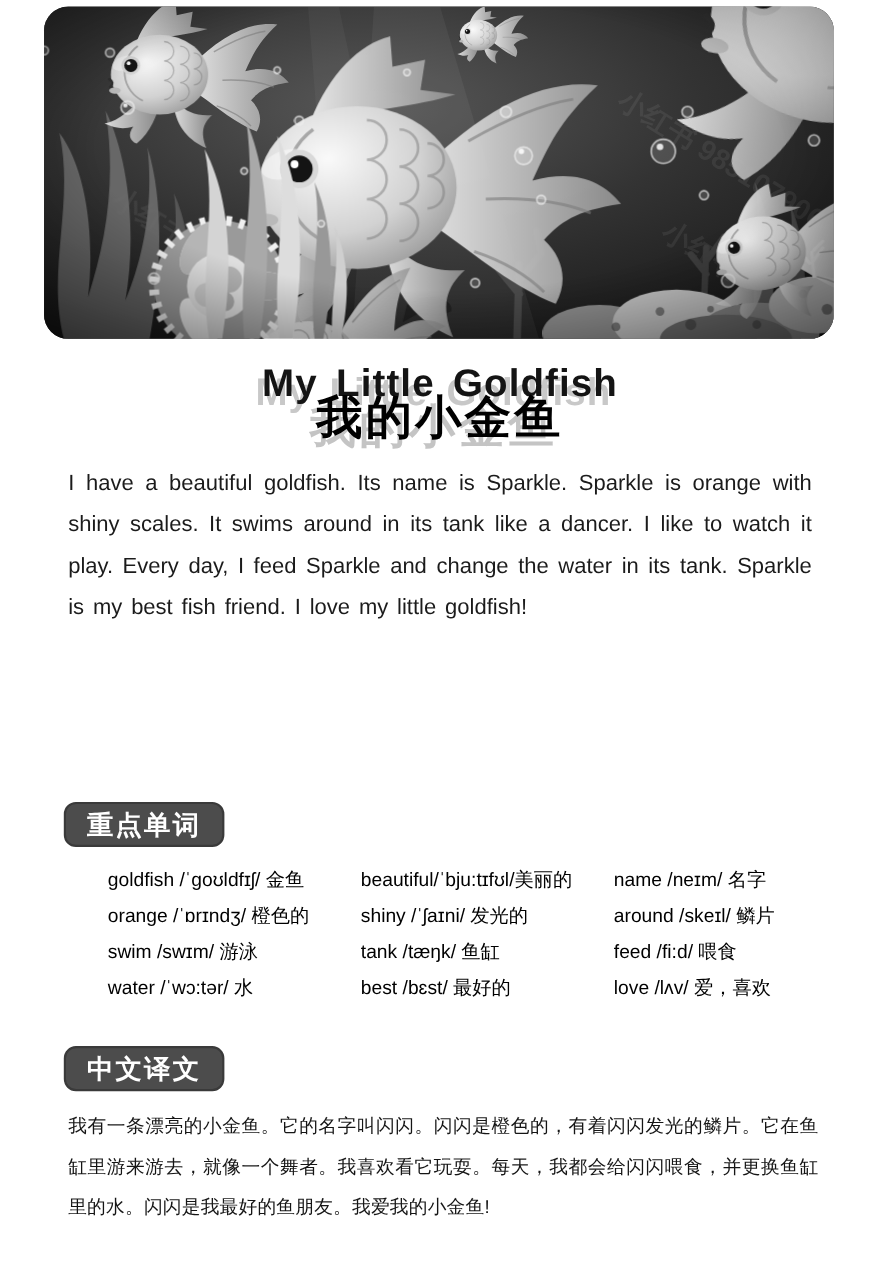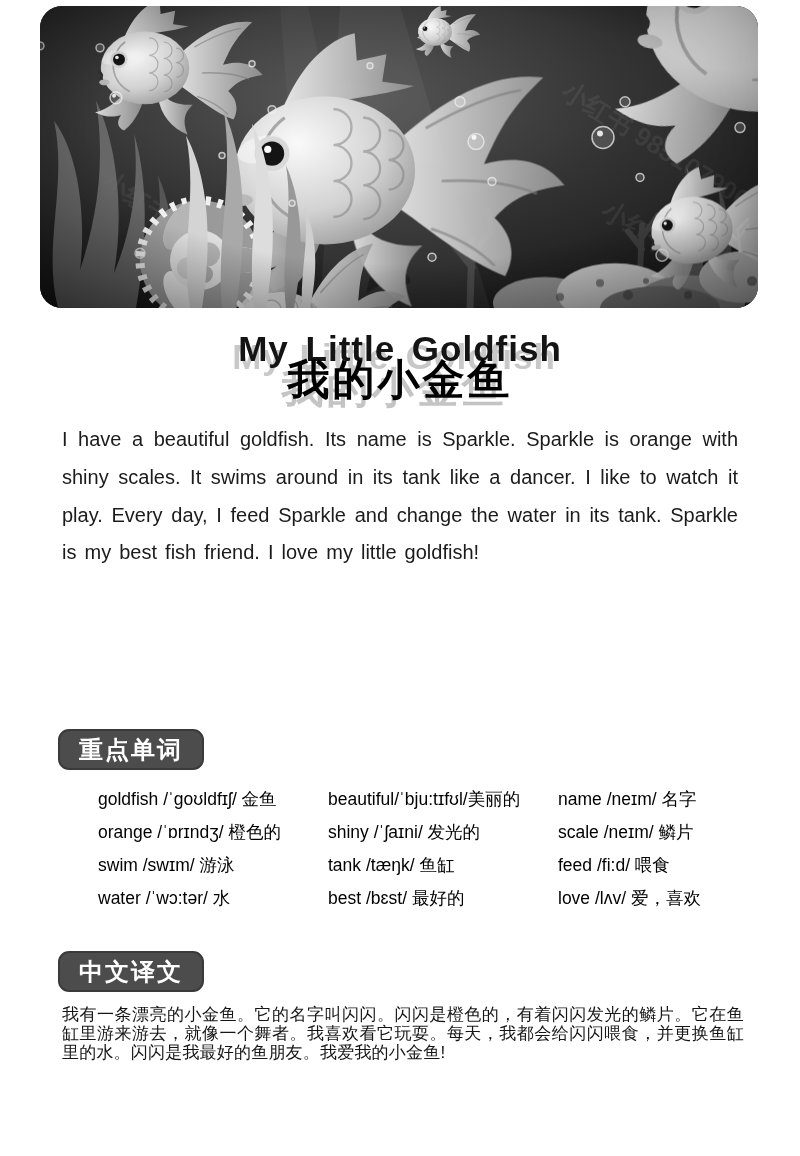--- a/index.html
+++ b/index.html
@@ -37,21 +37,21 @@
   .badge-vocab{top:729px;}
   .badge-trans{top:951px;}
   .vocab-grid{
     position:absolute;left:62px;top:782px;width:700px;
     display:grid;grid-template-columns:230px 230px 226px;grid-auto-rows:33px;
     align-items:center;font-size:17.5px;color:#000000;margin-left:36px;
   }
   .vocab-grid span{white-space:nowrap;}
   .translation{
     position:absolute;left:62px;top:1005px;width:682px;
-    font-size:17px;line-height:19px;text-align:justify;color:#151515;
+    font-size:17px;line-height:37px;text-align:justify;color:#151515;
     letter-spacing:0.2px;
   }
 </style>
 </head>
 <body>
 
 <div class="page">
 
   <div class="hero">
     <svg viewBox="0 0 718 303" preserveAspectRatio="none">
@@ -205,21 +205,21 @@
 
   <div class="section-badge badge-vocab">
     <span>重点单词</span>
   </div>
   <div class="vocab-grid">
     <span>goldfish /ˈgoʊldfɪʃ/ 金鱼</span>
     <span>beautiful/ˈbju:tɪfʊl/美丽的</span>
     <span>name /neɪm/ 名字</span>
     <span>orange /ˈɒrɪndʒ/ 橙色的</span>
     <span>shiny /ˈʃaɪni/ 发光的</span>
-    <span>scale /neɪm/ 鳞片</span>
+    <span>around /skeɪl/ 鳞片</span>
     <span>swim /swɪm/ 游泳</span>
     <span>tank /tæŋk/ 鱼缸</span>
     <span>feed /fi:d/ 喂食</span>
     <span>water /ˈwɔ:tər/ 水</span>
     <span>best /bɛst/ 最好的</span>
     <span>love /lʌv/ 爱，喜欢</span>
   </div>
 
   <div class="section-badge badge-trans">
     <span>中文译文</span>

